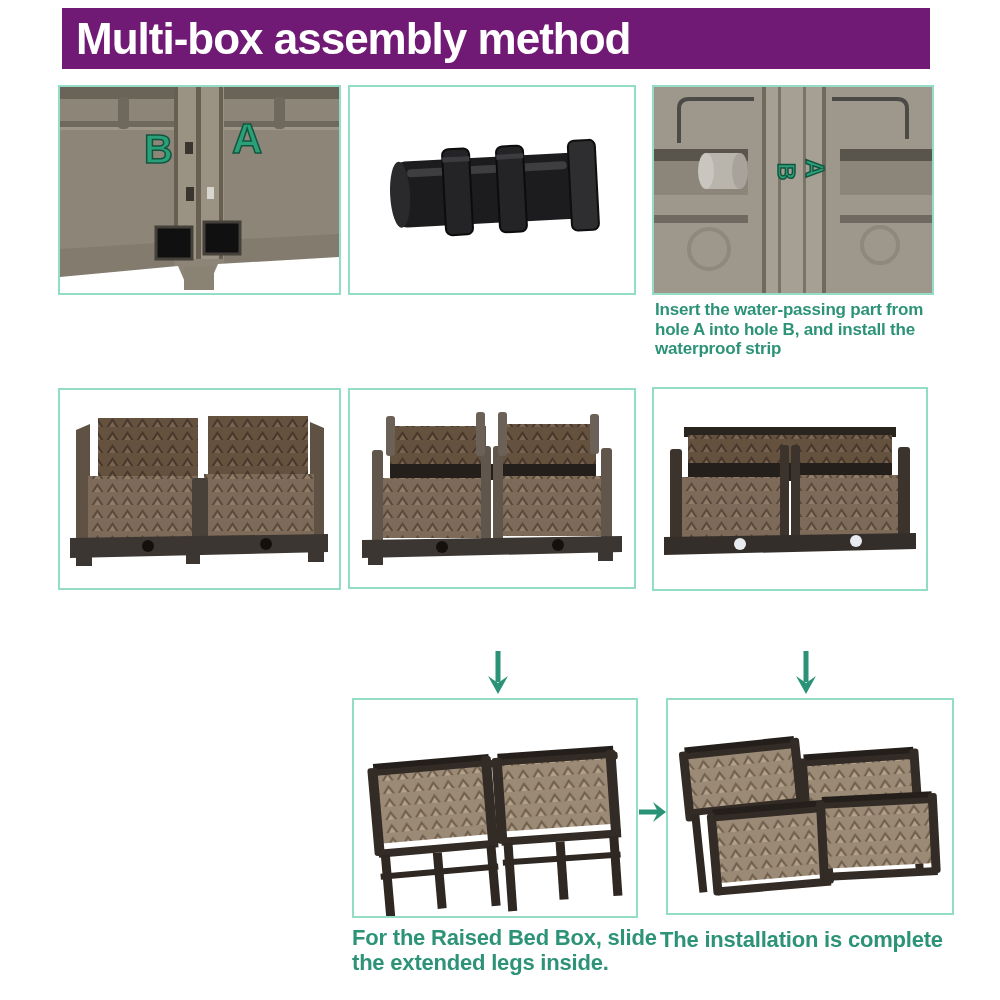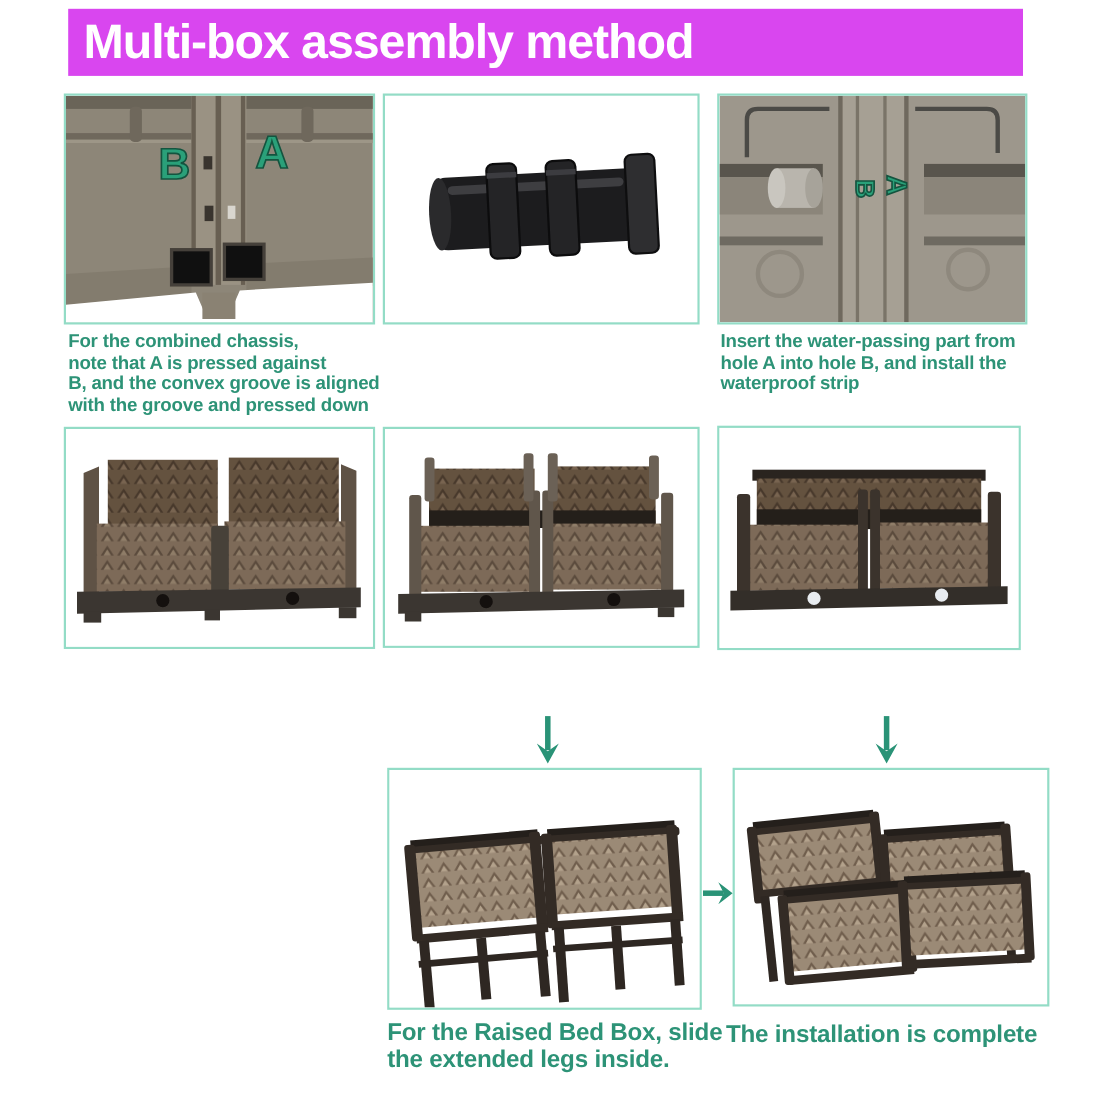--- a/index.html
+++ b/index.html
@@ -1,18 +1,18 @@
 <!DOCTYPE html>
 <html><head>
 <meta charset="utf-8">
 <style>
   html,body{margin:0;padding:0;background:#ffffff;}
   .page{position:relative;width:1000px;height:1000px;background:#ffffff;overflow:hidden;
         font-family:"Liberation Sans",sans-serif;}
-  .banner{position:absolute;left:62px;top:8px;width:868px;height:61px;background:#d946ef;}
+  .banner{position:absolute;left:62px;top:8px;width:868px;height:61px;background:#701a75;}
   .banner h1{margin:0;padding:2px 0 0 14px;color:#ffffff;font-size:44px;line-height:58px;
              font-weight:bold;letter-spacing:-1px;font-family:"Liberation Sans",sans-serif;}
   figure.photo{position:absolute;margin:0;border:2px solid #93dcc6;background:#ffffff;
                box-sizing:border-box;overflow:hidden;}
   figure.photo svg{display:block;width:100%;height:100%;}
   .cap{position:absolute;margin:0;white-space:pre-line;color:#2d9377;font-weight:bold;
        font-family:"Liberation Sans",sans-serif;letter-spacing:-0.2px;}
   .cap-sm{font-size:17px;line-height:19.5px;}
   .cap-md{font-size:20px;line-height:24px;}
   .cap-lg{font-size:22px;line-height:25px;}
@@ -112,24 +112,20 @@
       <rect x="124" y="0" width="3" height="206" fill="#7a7468"></rect>
       <rect x="149" y="0" width="3" height="206" fill="#7a7468"></rect>
       <rect x="168" y="0" width="4" height="206" fill="#6f695e"></rect>
       <circle cx="55" cy="162" r="20" fill="none" stroke="#8e887d" stroke-width="4"></circle>
       <circle cx="226" cy="158" r="18" fill="none" stroke="#8e887d" stroke-width="4"></circle>
       <text class="photo-label" transform="translate(124,76) rotate(90)" font-size="24">B</text>
       <text class="photo-label" transform="translate(152,72) rotate(90)" font-size="26">A</text>
     </svg>
   </figure>
 
-  <p class="cap cap-sm" style="left:62px;top:300px;width:305px">For the combined chassis,
-note that A is pressed against
-B, and the convex groove is aligned
-with the groove and pressed down</p>
   <p class="cap cap-sm" style="left:655px;top:300px;width:300px">Insert the water-passing part from
 hole A into hole B, and install the
 waterproof strip</p>
 
   <figure class="photo" style="left:58px;top:388px;width:283px;height:202px">
     <svg viewBox="0 0 279 198">
       <rect width="279" height="198" fill="#ffffff"></rect>
       <rect x="38" y="28" width="100" height="62" fill="url(#texDark)"></rect>
       <rect x="148" y="26" width="100" height="62" fill="url(#texDark)"></rect>
       <path d="M16,40 L30,34 L30,150 L16,158 Z" fill="#5f5245"></path>

